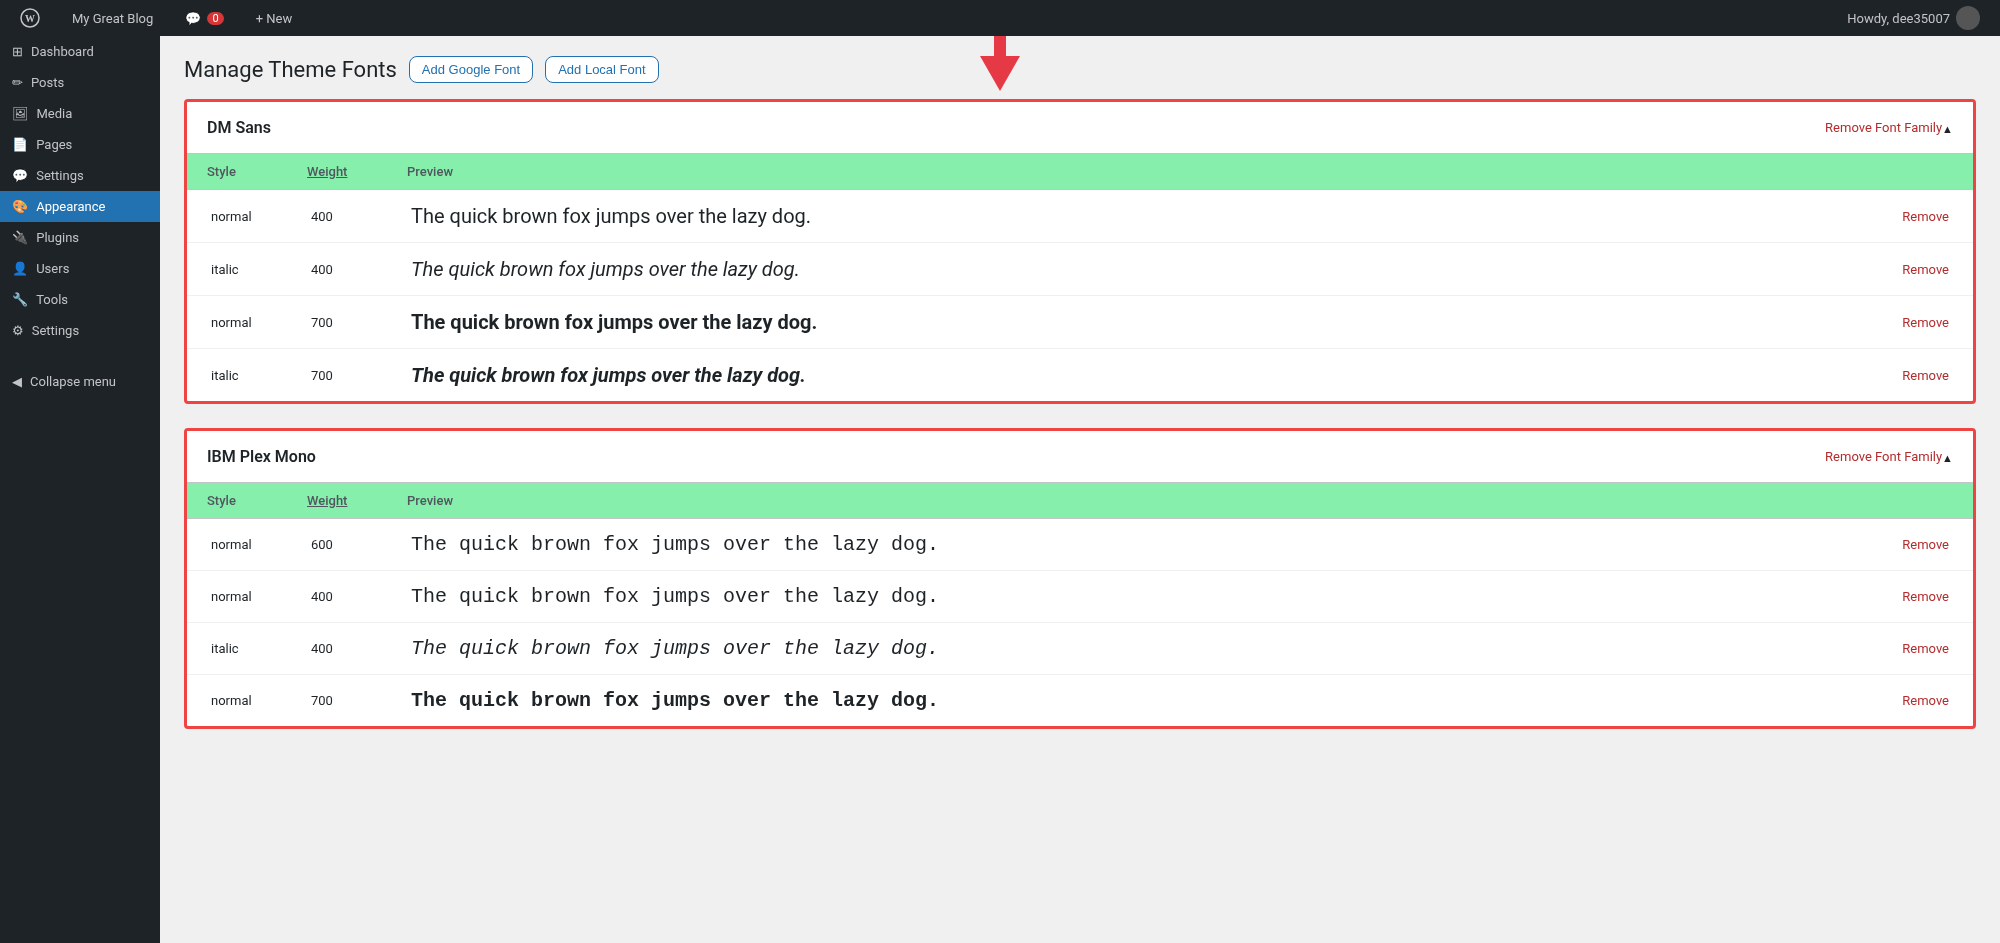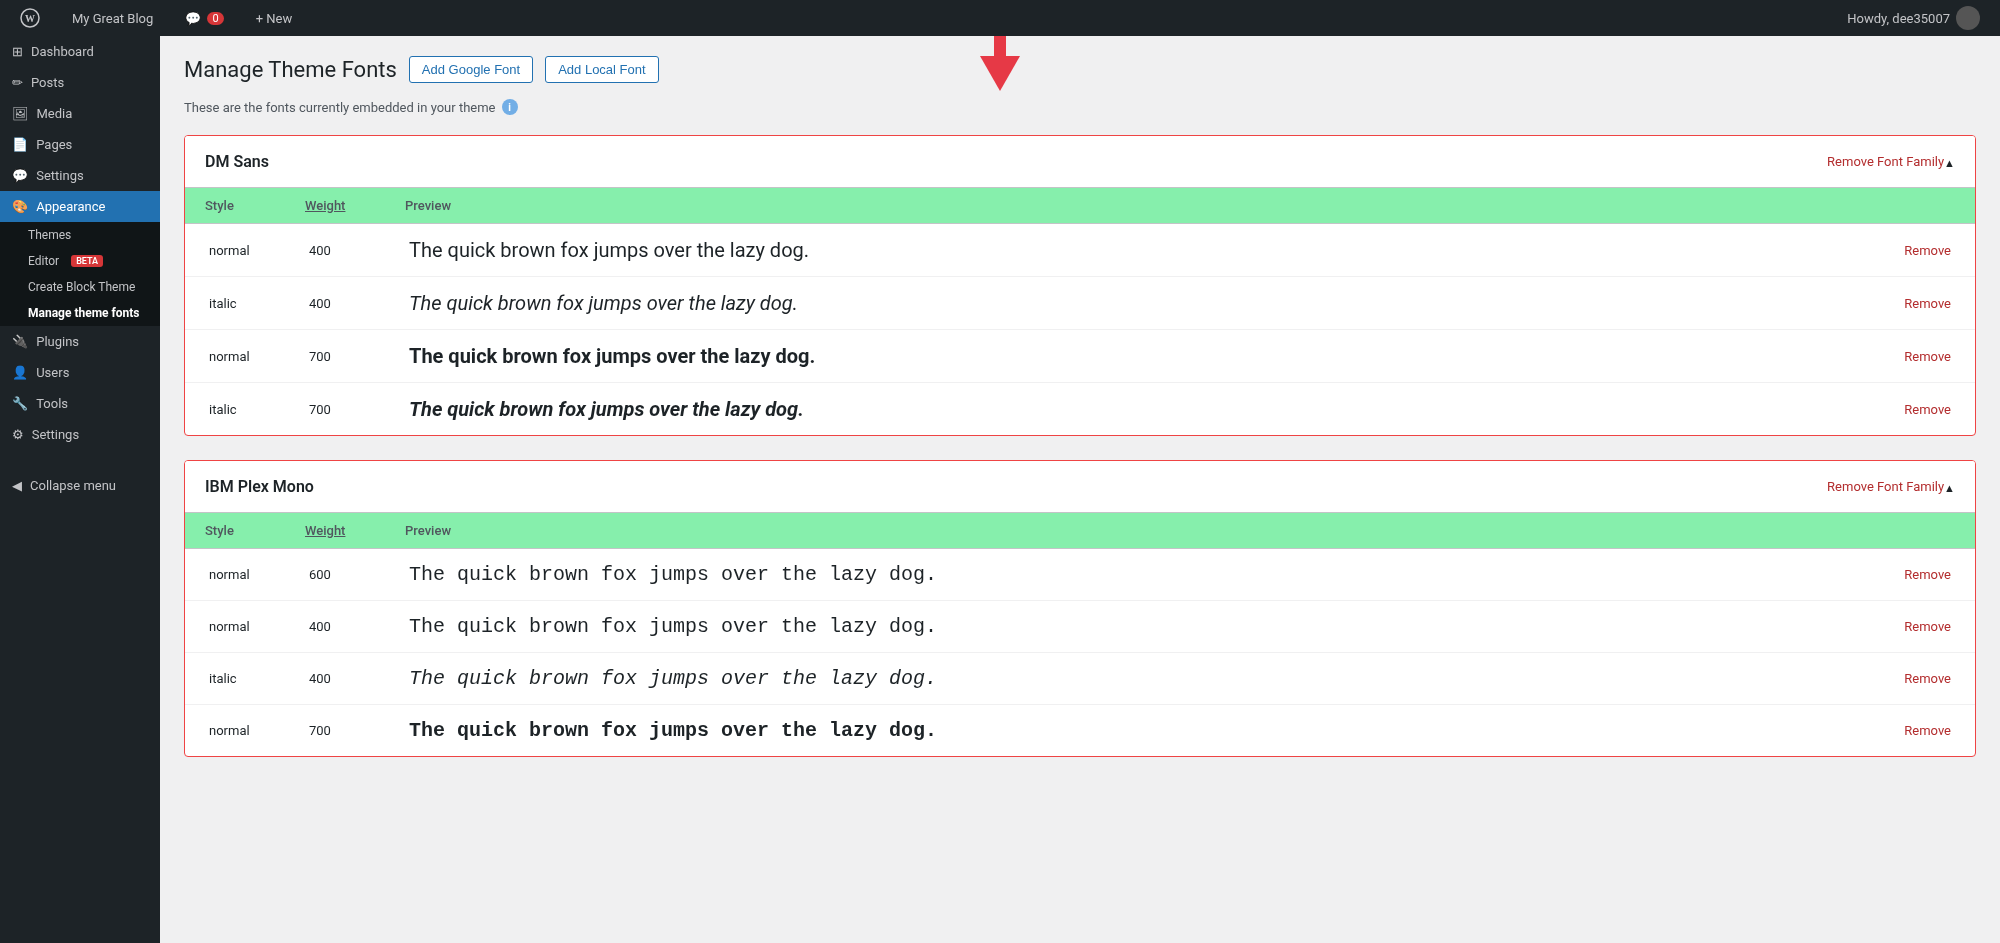--- a/index.html
+++ b/index.html
@@ -78,21 +78,21 @@
     .page-title {
       font-size: 22px;
       font-weight: 400;
       color: #1d2327;
     }
     .btn {
       border: 1px solid #2271b1;
       background: #fff;
       color: #2271b1;
       padding: 5px 12px;
-      border-radius: 3px;
+      border-radius: 8px;
       font-size: 13px;
       cursor: pointer;
     }
 
     .subtitle {
       font-size: 13px;
       color: #50575e;
       margin-bottom: 20px;
       display: flex;
       align-items: center;
@@ -108,21 +108,21 @@
       background: #72aee6;
       color: #fff;
       font-size: 10px;
       font-weight: 700;
       flex-shrink: 0;
     }
 
     
     .font-family-card {
       background: #fff;
-      border: 1px solid #ef4444;
+      border: 3px solid #ef4444;
       border-radius: 4px;
       margin-bottom: 24px;
       overflow: hidden;
     }
     .font-family-header {
       display: flex;
       align-items: center;
       justify-content: space-between;
       padding: 16px 20px;
       background: #fff;
@@ -259,35 +259,20 @@
     </div>
     <div class="menu-item">
       <span>💬</span>
       <span>Settings</span>
     </div>
     <div class="menu-item active">
       <span>🎨</span>
       <span>Appearance</span>
     </div>
 
-    <div class="submenu">
-      <div class="menu-item">
-        <span>Themes</span>
-      </div>
-      <div class="menu-item">
-        <span>Editor</span>
-        <span class="beta-badge">beta</span>
-      </div>
-      <div class="menu-item">
-        <span>Create Block Theme</span>
-      </div>
-      <div class="menu-item current bold">
-        <span>Manage theme fonts</span>
-      </div>
-    </div>
     <div class="menu-item">
       <span>🔌</span>
       <span>Plugins</span>
     </div>
     <div class="menu-item">
       <span>👤</span>
       <span>Users</span>
     </div>
     <div class="menu-item">
       <span>🔧</span>
@@ -306,24 +291,20 @@
   </div>
 
   <div id="wpbody-content">
 
     <div class="page-header">
       <h1 class="page-title">Manage Theme Fonts</h1>
       <button class="btn">Add Google Font</button>
       <button class="btn">Add Local Font</button>
     </div>
 
-    <div class="subtitle">
-      <span>These are the fonts currently embedded in your theme</span>
-      <span class="info-icon">i</span>
-    </div>
 
     <div class="font-family-card">
       <div class="font-family-header">
         <span class="font-family-name">DM Sans</span>
         <div class="font-family-actions">
           <a class="remove-link">Remove Font Family</a>
           <span class="collapse-icon chevron-up"></span>
         </div>
       </div>
       <table class="font-table">

